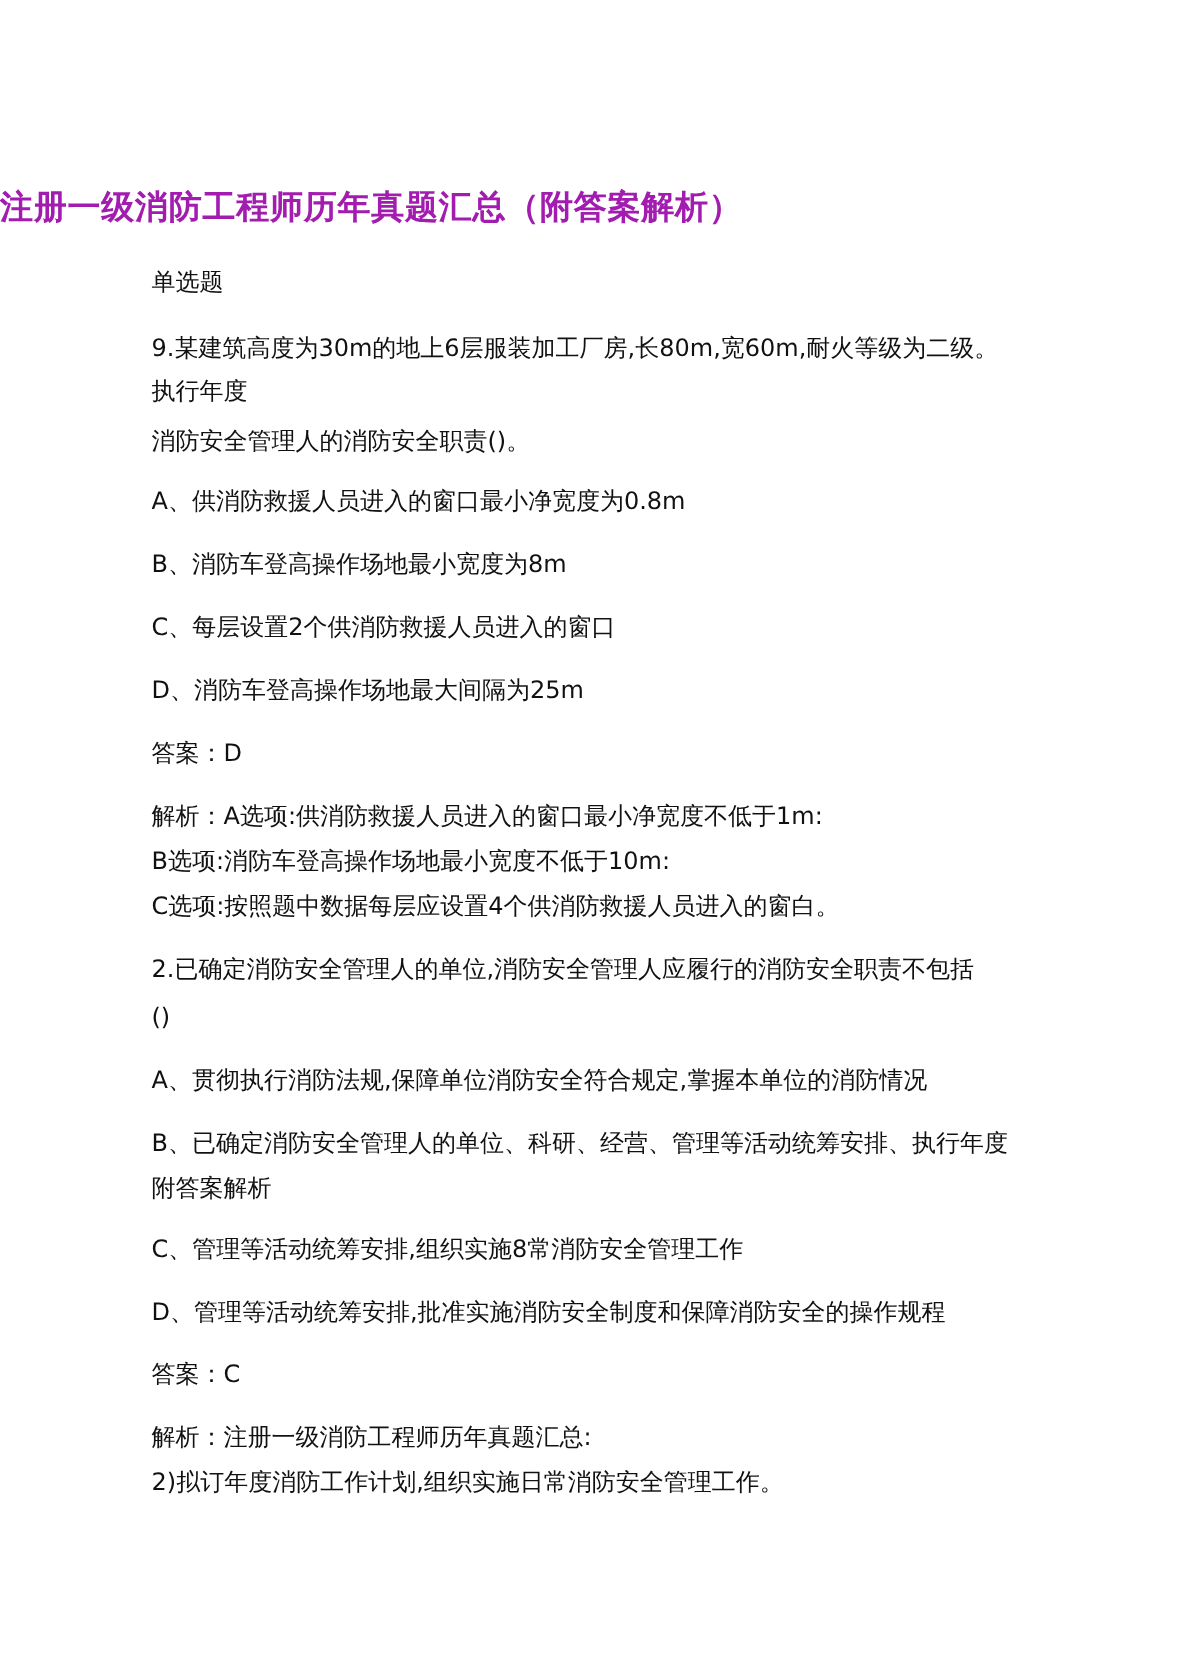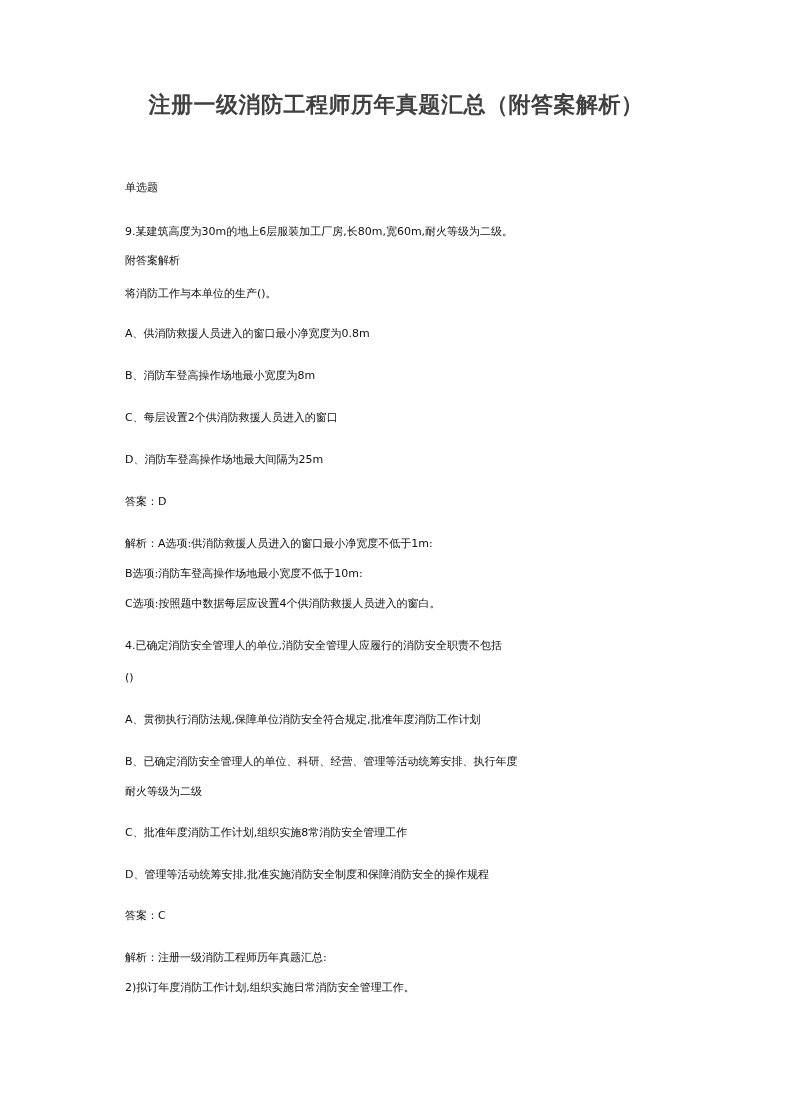--- a/index.html
+++ b/index.html
@@ -1,54 +1,54 @@
 <!DOCTYPE html>
 <html><head>
 <meta charset="utf-8">
 <style>
   html, body { margin: 0; padding: 0; }
   body {
     width: 792px; height: 1120px; background: #ffffff; position: relative; overflow: hidden;
     font-family: "DejaVu Sans", "Liberation Sans", sans-serif; color: #111;
   }
   .title {
-    position: absolute; top: 90px; left: 0; width: 792px; text-align: center;
-    color: #404040; font-size: 22px; font-weight: bold; letter-spacing: 0.5px;
+    position: absolute; top: 123px; left: 0; width: 792px; 
+    color: #a21caf; font-size: 22px; font-weight: bold; letter-spacing: 0.5px;
   }
   .line {
-    position: absolute; left: 125px; font-size: 11px; line-height: 20px; white-space: nowrap;
+    position: absolute; left: 101px; font-size: 16px; line-height: 20px; white-space: nowrap;
   }
 </style>
 </head>
 <body>
 
 <div class="title">注册一级消防工程师历年真题汇总（附答案解析）</div>
 
 <div class="line" style="top:178px">单选题</div>
 
 <div class="line" style="top:222px">9.某建筑高度为30m的地上6层服装加工厂房,长80m,宽60m,耐火等级为二级。</div>
-<div class="line" style="top:251px">附答案解析</div>
-<div class="line" style="top:284px">将消防工作与本单位的生产()。</div>
+<div class="line" style="top:251px">执行年度</div>
+<div class="line" style="top:284px">消防安全管理人的消防安全职责()。</div>
 
 <div class="line" style="top:324px">A、供消防救援人员进入的窗口最小净宽度为0.8m</div>
 <div class="line" style="top:366px">B、消防车登高操作场地最小宽度为8m</div>
 <div class="line" style="top:408px">C、每层设置2个供消防救援人员进入的窗口</div>
 <div class="line" style="top:450px">D、消防车登高操作场地最大间隔为25m</div>
 
 <div class="line" style="top:492px">答案：D</div>
 
 <div class="line" style="top:534px">解析：A选项:供消防救援人员进入的窗口最小净宽度不低于1m:</div>
 <div class="line" style="top:564px">B选项:消防车登高操作场地最小宽度不低于10m:</div>
 <div class="line" style="top:594px">C选项:按照题中数据每层应设置4个供消防救援人员进入的窗白。</div>
 
-<div class="line" style="top:636px">4.已确定消防安全管理人的单位,消防安全管理人应履行的消防安全职责不包括</div>
+<div class="line" style="top:636px">2.已确定消防安全管理人的单位,消防安全管理人应履行的消防安全职责不包括</div>
 <div class="line" style="top:668px">()</div>
 
-<div class="line" style="top:710px">A、贯彻执行消防法规,保障单位消防安全符合规定,批准年度消防工作计划</div>
+<div class="line" style="top:710px">A、贯彻执行消防法规,保障单位消防安全符合规定,掌握本单位的消防情况</div>
 <div class="line" style="top:752px">B、已确定消防安全管理人的单位、科研、经营、管理等活动统筹安排、执行年度</div>
-<div class="line" style="top:782px">耐火等级为二级</div>
-<div class="line" style="top:823px">C、批准年度消防工作计划,组织实施8常消防安全管理工作</div>
+<div class="line" style="top:782px">附答案解析</div>
+<div class="line" style="top:823px">C、管理等活动统筹安排,组织实施8常消防安全管理工作</div>
 <div class="line" style="top:865px">D、管理等活动统筹安排,批准实施消防安全制度和保障消防安全的操作规程</div>
 
 <div class="line" style="top:906px">答案：C</div>
 
 <div class="line" style="top:948px">解析：注册一级消防工程师历年真题汇总:</div>
 <div class="line" style="top:978px">2)拟订年度消防工作计划,组织实施日常消防安全管理工作。</div>
 
 </body></html>

